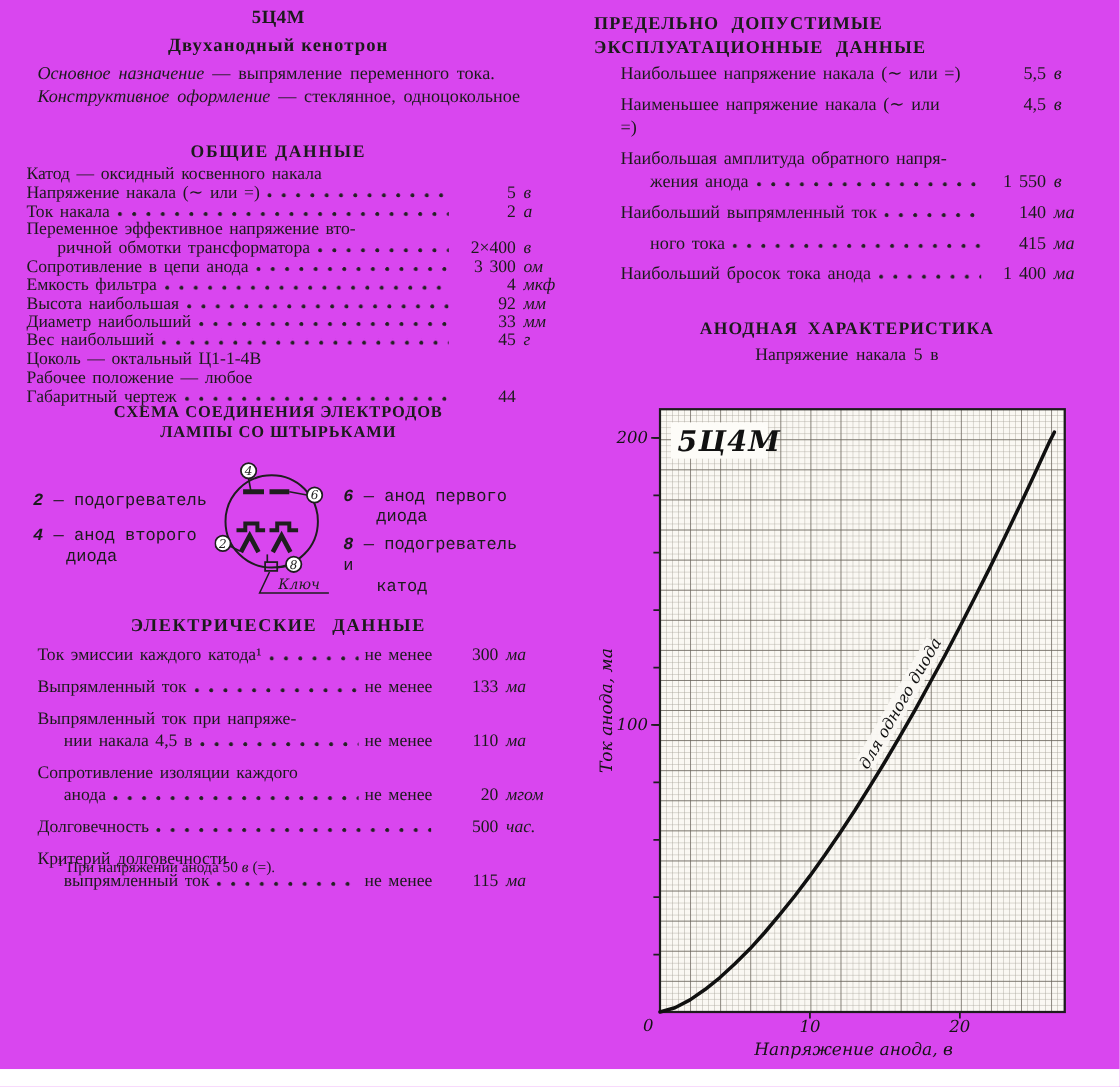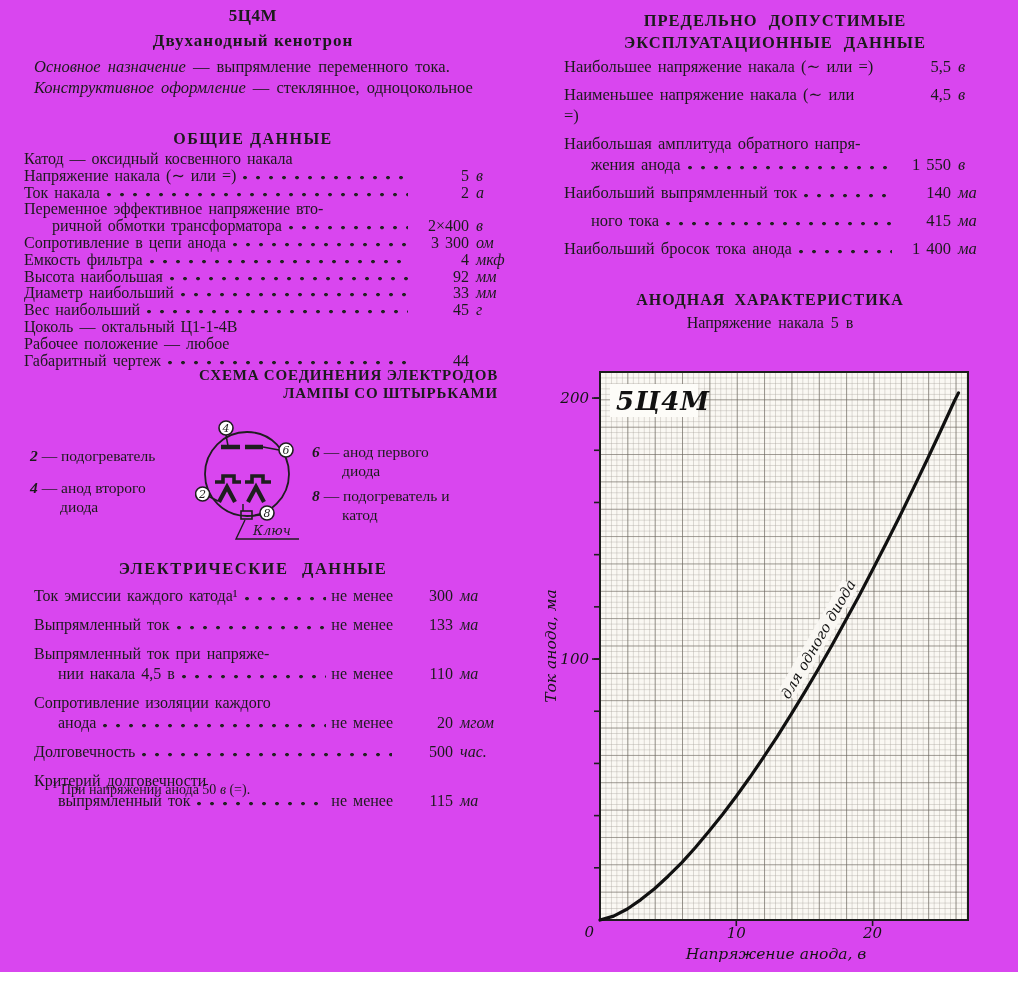--- a/index.html
+++ b/index.html
@@ -6,23 +6,23 @@
   #page{position:relative;width:1018px;height:972px;background:#d946ef;color:#1b1b1b;
         font-family:"Liberation Serif",serif;overflow:hidden;}
   .abs{position:absolute;}
   
   .h-center{text-align:center;font-weight:bold;}
   #type-code{left:8px;top:6px;width:490px;font-size:17px;letter-spacing:.5px;}
   #tube-subtitle{left:8px;top:31px;width:490px;font-size:17px;letter-spacing:1px;}
   #intro{left:8px;top:56px;width:492px;font-size:16.5px;line-height:21px;text-align:justify;word-spacing:3px;}
   #intro p{margin:0;text-indent:26px;}
   #general-heading{left:8px;top:130px;width:490px;font-size:16px;letter-spacing:1.5px;}
-  #schema-heading{left:8px;top:366px;width:490px;font-size:15px;font-weight:600;letter-spacing:.8px;line-height:18px;text-align:right;}
+  #schema-heading{left:8px;top:366px;width:490px;font-size:15px;font-weight:600;letter-spacing:.8px;line-height:18px;text-align:center;}
   #electrical-heading{left:8px;top:559px;width:490px;font-size:16.5px;letter-spacing:1.5px;word-spacing:8px;}
-  #limits-heading{left:540px;top:10px;width:470px;font-size:16.5px;letter-spacing:1px;line-height:22px;text-align:center;font-weight:bold;word-spacing:6px;}
+  #limits-heading{left:540px;top:10px;width:470px;font-size:16.5px;letter-spacing:1px;line-height:22px;text-align:left;font-weight:bold;word-spacing:6px;}
   #chart-heading{left:540px;top:291px;width:460px;font-size:16px;letter-spacing:1px;word-spacing:4px;}
   #chart-subheading{left:540px;top:314px;width:460px;font-size:16px;text-align:center;word-spacing:3px;}
   
   .list{font-size:16px;word-spacing:2px;}
   #general-list{left:24px;top:151px;width:492px;line-height:16.8px;}
   #electrical-list{left:8px;top:586px;width:492px;line-height:20px;}
   #electrical-list .specrow{margin-bottom:9px;padding-left:26px;}
   #electrical-list .specrow .l2pad{padding-left:24px;}
   #limits-list{left:564px;top:56px;width:424px;line-height:21px;font-size:16.5px;}
   #limits-list .specrow{margin-bottom:7px;}
@@ -35,21 +35,21 @@
           background-size:13px 6px;background-repeat:repeat-x;background-position:left 60%;}
   .leader.nodots{background:none;}
   .qual{white-space:nowrap;margin-right:4px;}
   .qual:empty{display:none;}
   .val{min-width:56px;text-align:right;white-space:nowrap;font-weight:500;}
   .unit{width:40px;padding-left:7px;font-style:italic;white-space:nowrap;}
   #limits-list .val{min-width:54px;}
   #limits-list .unit{width:30px;}
   sup{font-size:11px;}
   
-  .legend{font-size:15.5px;line-height:19px;width:175px;}
+  .legend{font-size:15.5px;line-height:19px;width:175px;font-family:Liberation Mono, monospace;}
   .legend .pnum{font-style:italic;font-weight:bold;}
   .legend .cont{padding-left:30px;}
   #footnote{left:8px;top:778px;width:480px;font-size:14px;padding-left:44px;}
   #footnote .u{font-style:italic;}
   
   #chart{left:536px;top:338px;width:482px;height:648px;}
   svg text{font-family:"DejaVu Serif",serif;}
 </style>
 </head>
 <body>

